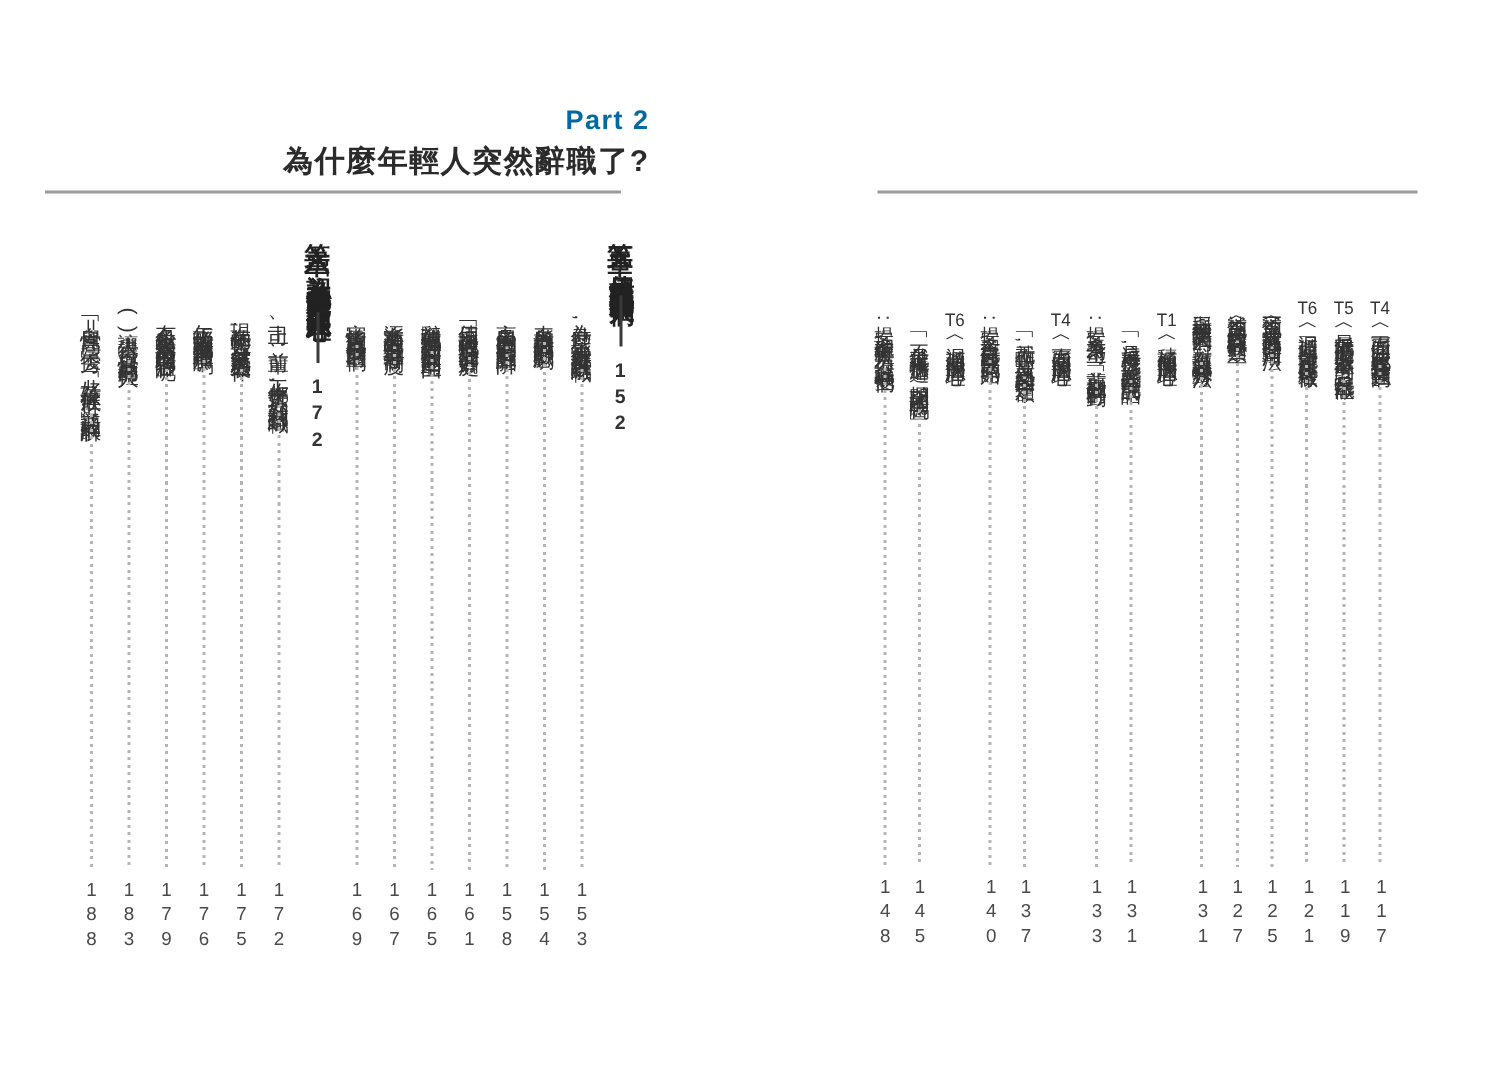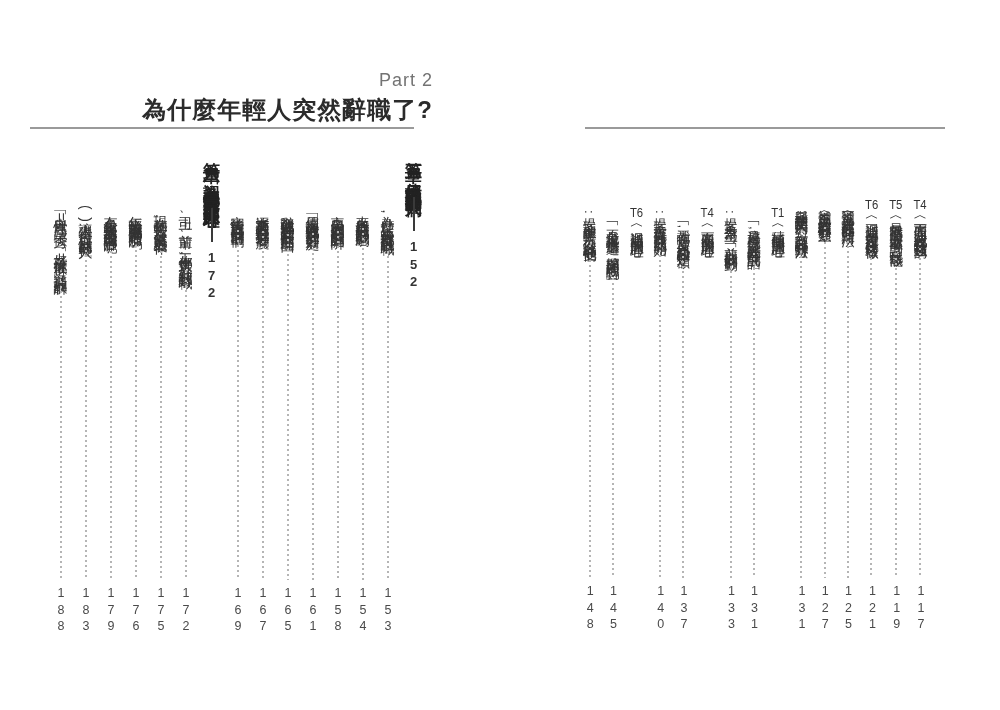--- a/index.html
+++ b/index.html
@@ -3,22 +3,22 @@
 <meta charset="utf-8">
 <style>
   html,body{margin:0;padding:0;}
   body{
     width:1000px;height:710px;position:relative;overflow:hidden;
     background:#ffffff;color:#2e2e2e;
     font-family:"Liberation Sans", sans-serif;
   }
   
   .spread-header{position:absolute;top:70px;left:0;width:433px;text-align:right;}
-  .part-label{font-size:18px;font-weight:normal;letter-spacing:1px;color:#737373;}
-  .part-title{font-size:24px;font-weight:bold;margin-top:3px;letter-spacing:1px;color:#2b2b2b;margin-left:20px;}
+  .part-label{font-size:18px;font-weight:bold;letter-spacing:1px;color:#0369a1;}
+  .part-title{font-size:20px;font-weight:bold;margin-top:3px;letter-spacing:1px;color:#2b2b2b;margin-left:20px;}
   .rule{position:absolute;top:127px;height:2px;background:#9a9a9a;}
   .rule-left{left:30px;width:384px;}
   .rule-right{left:585px;width:360px;}
 
   
   .toc{position:absolute;writing-mode:vertical-rl;text-orientation:mixed;}
   .toc-left{top:148px;left:27px;width:400px;height:487px;}
   .toc-right{top:199px;left:584px;width:348px;height:434px;}
 
   .entry{display:flex;line-height:25px;font-size:14px;letter-spacing:1.5px;color:#333;}

